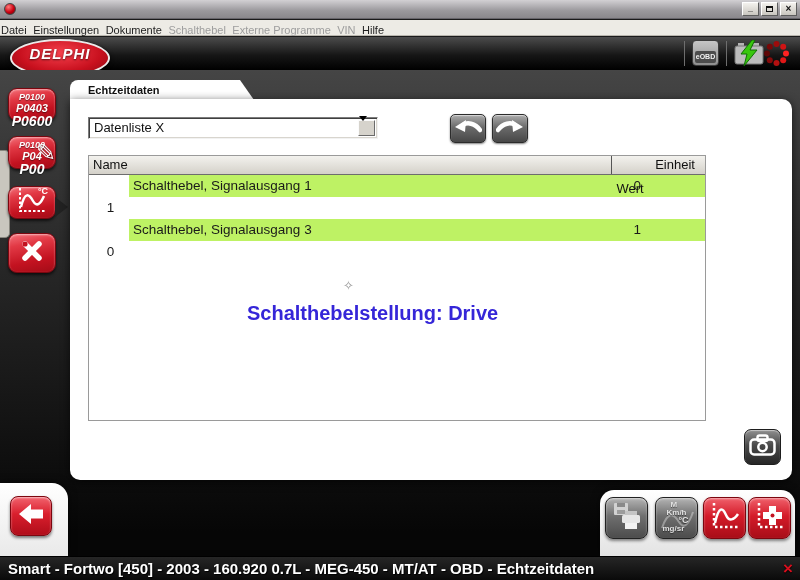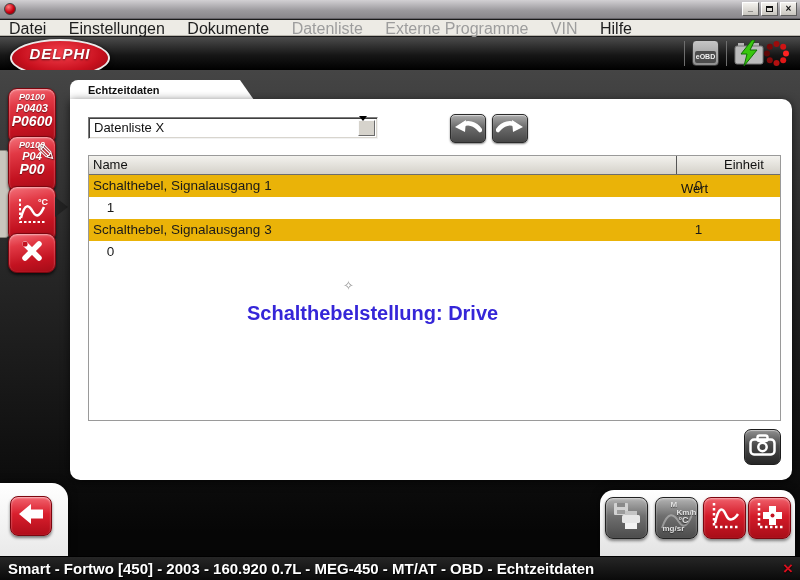--- a/index.html
+++ b/index.html
@@ -13,21 +13,21 @@
     background:radial-gradient(circle at 35% 30%, #ff7a7a, #cc0010 55%, #6e0008); border:1px solid #444; }
   .title-text { position:absolute; left:22px; top:0; line-height:18px; font-size:11px; font-weight:bold; color:#1d1d1d; }
   .win-btn { position:absolute; top:2px; width:17px; height:14px; background:linear-gradient(#f4f2ee,#c9c6bf);
     border:1px solid; border-color:#ffffff #5c5c5c #5c5c5c #ffffff; font-size:9px; line-height:11px;
     text-align:center; color:#111; font-weight:bold; cursor:default; }
   .win-min { right:41px; } .win-res { right:22px; } .win-close { right:3px; font-size:10px; }
   .res-glyph { display:inline-block; width:7px; height:6px; border:1px solid #111; border-top-width:2px; margin-top:3px; }
 
   
   .menubar { position:absolute; left:0; top:20px; width:800px; height:16px; background:#edebe5; border-bottom:1px solid #b9b6ae; }
-  .menu-item { display:inline-block; padding:0 9px; font-size:16px; line-height:15px; color:#1e1e1e; }
+  .menu-item { display:inline-block; padding:0 1px; font-size:11px; line-height:15px; color:#1e1e1e; }
   .menu-item.disabled { color:#9d9d9d; }
 
   
   .header { position:absolute; left:0; top:37px; width:800px; height:33px;
     background:linear-gradient(#4c4c4c, #161616 55%, #000); }
   .logo { position:absolute; left:10px; top:2px; width:100px; height:38px; border-radius:50%;
     background:radial-gradient(ellipse at 50% 35%, #f4404c, #c8101e 60%, #8a0a14);
     border:2px solid #eceaea; box-shadow:0 1px 4px rgba(0,0,0,.8); text-align:center; }
   .logo span { font-size:15px; font-weight:bold; font-style:italic; letter-spacing:1px; color:#fff;
     line-height:26px; text-shadow:0 1px 2px rgba(0,0,0,.6); }
@@ -39,21 +39,21 @@
   .battery { position:absolute; left:733px; top:3px; }
   .spinner { position:absolute; left:763px; top:3px; }
 
   
   .main { position:absolute; left:0; top:70px; width:800px; height:486px;
     background:linear-gradient(#454545, #272727 40%, #060606 95%); }
 
   
   .side-strip { position:absolute; left:0; top:80px; width:10px; height:88px; background:#c9c6be;
     border:1px solid #87857d; border-left:none; border-radius:0 5px 5px 0; }
-  .sbtn { position:absolute; left:8px; width:48px; height:56px; border-radius:9px; border:1px solid #7c060f;
+  .sbtn { position:absolute; left:8px; width:48px; height:33px; border-radius:9px; border:1px solid #7c060f;
     background:linear-gradient(168deg, #f4737c 0%, #e23945 28%, #c31220 68%, #a30c17 100%);
     box-shadow:inset 0 1px 2px rgba(255,255,255,.55), 0 2px 3px rgba(0,0,0,.65); cursor:pointer; }
   .sbtn .lines { padding-top:3px; text-align:center; color:#fff; font-style:italic; font-weight:bold;
     text-shadow:0 1px 1px rgba(0,0,0,.45); }
   .dtc-l1 { font-size:9px; line-height:10px; } .dtc-l2 { font-size:11px; line-height:12px; }
   .dtc-l3 { font-size:14px; line-height:15px; }
   .pencil { position:absolute; right:-1px; top:2px; font-size:24px; font-style:normal; color:#fff;
     text-shadow:1px 1px 1px rgba(0,0,0,.6); }
   .sbtn.selected::after { content:""; position:absolute; right:-13px; top:10px; border-top:10px solid transparent;
     border-bottom:10px solid transparent; border-left:13px solid #222; }
@@ -85,27 +85,27 @@
   .combo-caret { width:0; height:0; border:4px solid transparent; border-top:5px solid #000; margin:6px auto 0; }
 
   
   .nav-btn { position:absolute; top:15px; width:36px; height:29px; border-radius:5px; border:1px solid #2c2c2c;
     background:linear-gradient(#ababab, #6b6b6b 45%, #474747);
     box-shadow:inset 0 1px 1px rgba(255,255,255,.55), 0 1px 2px rgba(0,0,0,.5);
     display:flex; align-items:center; justify-content:center; cursor:pointer; }
   .nav-prev { left:380px; } .nav-next { left:422px; }
 
   
-  .table { position:absolute; left:18px; top:56px; width:693px; height:266px; border:1px solid #9a9a9a; background:#fff; }
+  .table { position:absolute; left:18px; top:56px; width:618px; height:266px; border:1px solid #9a9a9a; background:#fff; }
   .thead { display:flex; height:19px; background:linear-gradient(#f3f2ee, #d4d1c9); border-bottom:1px solid #6d6d6d; }
   .th { font-size:13px; line-height:18px; color:#111; padding-left:4px; border-right:1px solid #555; }
   .th:last-child { border-right:none; }
   .th-name { width:588px; } .th-wert { width:43px;margin-top:24px; } .th-einheit { width:60px; }
   .trow { display:flex; height:22px; }
-  .trow.alt { background:#eab308; }
+  .trow.alt { background:#bef264;margin-left:40px; }
   .td { font-size:13.5px; line-height:22px; color:#1a1a1a; }
   .td-name { width:588px; padding-left:4px; } .td-wert { width:43px; text-align:center; } .td-einheit { width:60px; }
   .sparkle { position:absolute; left:254px; top:122px; font-size:13px; color:#999; }
   .message { position:absolute; left:158px; top:146px; font-size:20px; font-weight:bold; color:#3526d8; letter-spacing:0; }
 
   
   .camera-btn { position:absolute; left:674px; top:330px; width:37px; height:36px; border-radius:7px;
     border:1px solid #1e1e1e; background:linear-gradient(#909090, #4a4a4a 45%, #262626);
     box-shadow:inset 0 1px 1px rgba(255,255,255,.5); display:flex; align-items:center; justify-content:center; cursor:pointer; }
 
@@ -113,21 +113,21 @@
   .toolbar-panel { position:absolute; left:600px; top:490px; width:195px; height:66px;
     background:linear-gradient(#ffffff,#e3e3e3); border-radius:14px 14px 0 0; box-shadow:0 0 8px rgba(0,0,0,.6); }
   .tbtn { position:absolute; top:7px; width:43px; height:42px; border-radius:8px; border:1px solid #222;
     box-shadow:inset 0 1px 2px rgba(255,255,255,.5), 0 2px 3px rgba(0,0,0,.45);
     display:flex; align-items:center; justify-content:center; cursor:pointer; }
   .tbtn.gray { background:linear-gradient(#b4b4b4, #6f6f6f 45%, #4c4c4c); }
   .tbtn.red { background:linear-gradient(#f0606b, #d41b29 45%, #a80d18); border-color:#7c060f; }
   .tb1 { left:5px; } .tb2 { left:55px; } .tb3 { left:103px; } .tb4 { left:148px; }
   .units-box { position:relative; width:36px; height:36px; color:#e2e2e2; }
   .units-box span { position:absolute; font-weight:bold; text-shadow:0 1px 1px rgba(0,0,0,.5); }
-  .u-m { left:12px; top:0; font-size:8px; } .u-kmh { left:18px; top:8px; font-size:8px; }
+  .u-m { left:12px; top:0; font-size:8px; } .u-kmh { left:8px; top:8px; font-size:8px; }
   .u-c { left:20px; top:15px; font-size:9px; } .u-mgsr { left:4px; top:24px; font-size:8px; }
 
   
   .statusbar { position:absolute; left:0; top:556px; width:800px; height:24px;
     background:linear-gradient(#262626,#0a0a0a); border-top:1px solid #000; }
   .status-text { position:absolute; left:8px; top:0; font-size:15px; font-weight:bold; color:#fff;
     line-height:24px; text-shadow:1px 1px 1px #000; }
   .status-close { position:absolute; right:7px; top:0; font-size:17px; font-weight:bold; color:#d80f1e;
     line-height:23px; cursor:pointer; text-shadow:0 1px 1px #000; }
 </style>
@@ -140,21 +140,21 @@
     <div class="title-icon"></div>
     <div class="win-btn win-min">_</div>
     <div class="win-btn win-res"><span class="res-glyph"></span></div>
     <div class="win-btn win-close">×</div>
   </div>
 
   <div class="menubar">
     <span class="menu-item">Datei</span>
     <span class="menu-item">Einstellungen</span>
     <span class="menu-item">Dokumente</span>
-    <span class="menu-item disabled">Datenliste</span>
+    <span class="menu-item disabled">Schalthebel</span>
     <span class="menu-item disabled">Externe Programme</span>
     <span class="menu-item disabled">VIN</span>
     <span class="menu-item">Hilfe</span>
   </div>
 
   <div class="header">
     <div class="logo"><span>DELPHI</span></div>
     <div class="hdr-divider" style="left:684px;"></div>
     <div class="eobd">
       <div class="band">eOBD</div>

